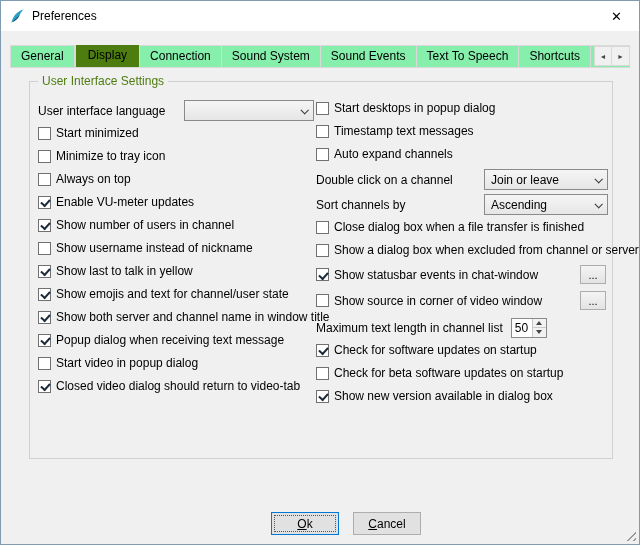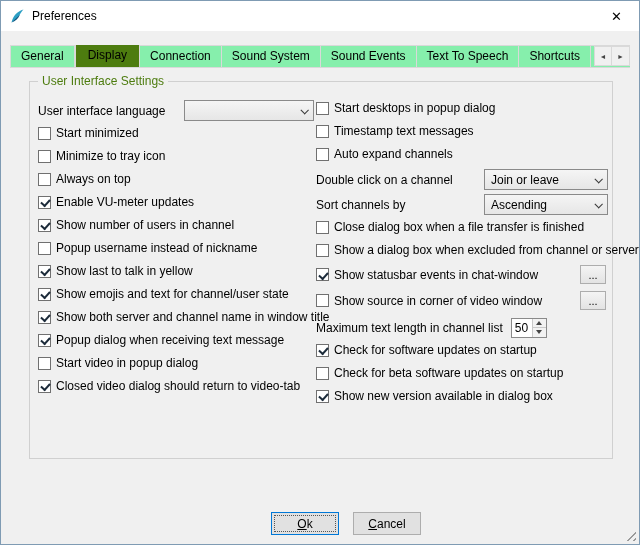--- a/index.html
+++ b/index.html
@@ -210,21 +210,21 @@
             <div class="cb-row">
               <span class="cb-box checked"></span>
               <span class="cb-label">Enable VU-meter updates</span>
             </div>
             <div class="cb-row">
               <span class="cb-box checked"></span>
               <span class="cb-label">Show number of users in channel</span>
             </div>
             <div class="cb-row">
               <span class="cb-box"></span>
-              <span class="cb-label">Popup username instead of nickname</span>
+              <span class="cb-label">Show username instead of nickname</span>
             </div>
             <div class="cb-row">
               <span class="cb-box checked"></span>
               <span class="cb-label">Show last to talk in yellow</span>
             </div>
             <div class="cb-row">
               <span class="cb-box checked"></span>
               <span class="cb-label">Show emojis and text for channel/user state</span>
             </div>
             <div class="cb-row">

